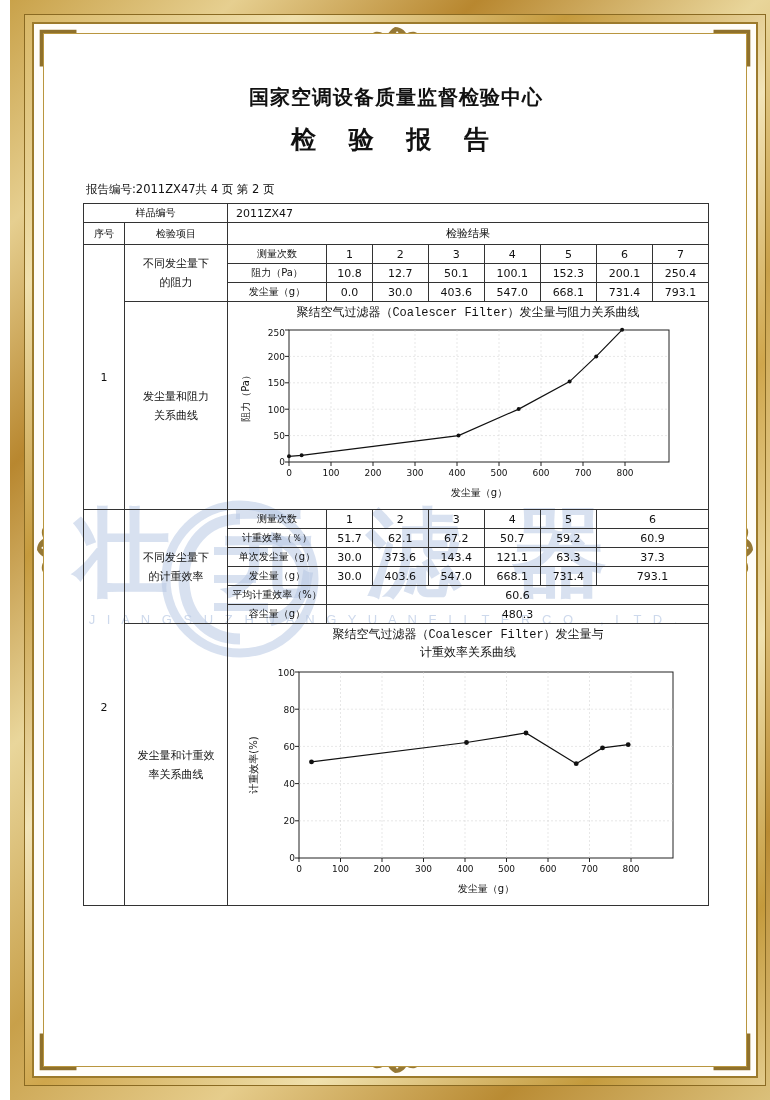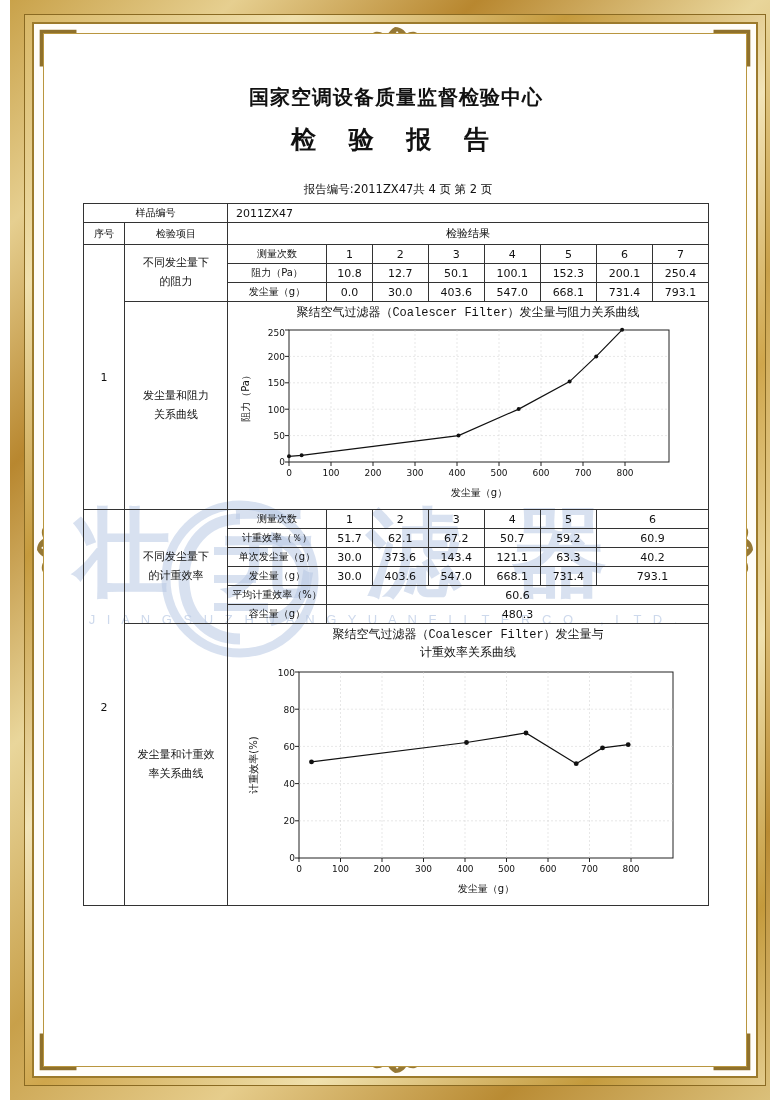--- a/index.html
+++ b/index.html
@@ -79,32 +79,32 @@
     text-align:center;font-size:20px;font-weight:bold;color:#111;
     margin-top:50px;letter-spacing:1px;
     font-family:"DejaVu Sans", sans-serif;
   }
   .title-main{
     text-align:center;font-size:25px;font-weight:bold;color:#111;
     margin-top:12px;letter-spacing:12px;
     font-family:"DejaVu Sans", sans-serif;
   }
   .meta-row{
-    display:flex;justify-content:center;align-items:flex-end;
+    display:flex;justify-content:flex-start;align-items:flex-end;
     margin:26px 38px 0 42px;font-size:11.5px;color:#111;
     font-family:"DejaVu Sans", sans-serif;
   }
   table.main{
     border-collapse:collapse;margin:6px auto 0 auto;width:626px;
     font-family:"DejaVu Sans", sans-serif;font-size:11px;color:#111;
   }
   table.main td{border:1px solid #333;padding:2px 3px;text-align:center;vertical-align:middle;}
   .tall{height:200px;}
   .idx{width:34px;}
-  .itemcol{width:96px;line-height:1.7;}
+  .itemcol{width:96px;line-height:1.7;font-family:Liberation Serif, serif;}
   .hdr-res{font-size:11px;}
   .num{font-size:11px;}
   .lbl{font-size:10px;}
   .chartcell{padding:4px 2px 2px 2px;}
 
   
   .chart-wrap{position:relative;}
   .chart-title{
     font-family:Liberation Mono, monospace;font-size:12px;color:#111;
     text-align:center;line-height:1.5;margin-bottom:2px;
@@ -361,21 +361,21 @@
           <td class="num">59.2</td>
           <td class="num" colspan="2">60.9</td>
         </tr>
         <tr>
           <td class="lbl">单次发尘量（g）</td>
           <td class="num">30.0</td>
           <td class="num">373.6</td>
           <td class="num">143.4</td>
           <td class="num">121.1</td>
           <td class="num">63.3</td>
-          <td class="num" colspan="2">40.2</td>
+          <td class="num" colspan="2">37.3</td>
         </tr>
         <tr>
           <td class="lbl">发尘量（g）</td>
           <td class="num">30.0</td>
           <td class="num">403.6</td>
           <td class="num">547.0</td>
           <td class="num">668.1</td>
           <td class="num">731.4</td>
           <td class="num" colspan="2">793.1</td>
         </tr>

